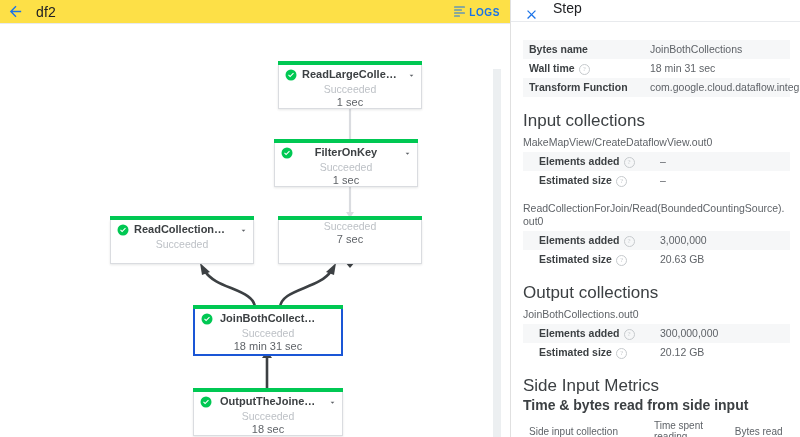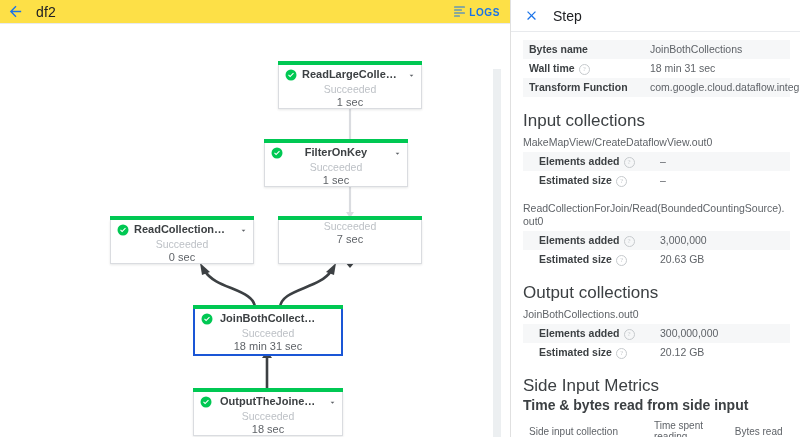--- a/index.html
+++ b/index.html
@@ -90,21 +90,21 @@
     position:absolute;right:10px;top:38px;width:8px;height:395px;
     background:#eceff1;border-radius:0;
   }
 
   
   .right-pane{
     width:289px;height:437px;background:#ffffff;position:relative;
     box-sizing:border-box;overflow:hidden;
   }
   .panel-head{
-    height:32px;display:flex;align-items:center;
+    height:22px;display:flex;align-items:flex-start;
     border-bottom:1px solid #e8eaed;box-sizing:border-box;
   }
   .close-btn{width:28px;height:28px;display:flex;align-items:center;justify-content:center;margin-left:6px;cursor:pointer;}
   .panel-title{font-size:14px;color:#202124;margin-left:8px;}
   .panel-body{
     position:absolute;top:32px;left:0;right:0;bottom:0;
     padding:8px 10px 0 12px;box-sizing:border-box;overflow:hidden;
   }
 
   table.kv{width:100%;border-collapse:collapse;table-layout:fixed;}
@@ -194,21 +194,21 @@
           </svg>
           <span class="node-title">ReadLargeCollectionFr...</span>
           <svg class="chev" viewBox="0 0 24 24">
             <path d="M7 10l5 5 5-5z" fill="#5f6368"></path>
           </svg>
         </div>
         <div class="node-status">Succeeded</div>
         <div class="node-time">1 sec</div>
       </div>
 
-      <div class="node" style="left:264px;top:112px;width:144px;height:44px;">
+      <div class="node" style="left:274px;top:112px;width:144px;height:44px;">
         <div class="topbar-green"></div>
         <div class="node-row">
           <svg class="check-icon" viewBox="0 0 24 24">
             <circle cx="12" cy="12" r="11" fill="#00c853"></circle>
             <path d="M10.2 16.4l-4-4 1.5-1.5 2.5 2.5 6-6 1.5 1.5z" fill="#fff"></path>
           </svg>
           <span class="node-title">FilterOnKey</span>
           <svg class="chev" viewBox="0 0 24 24">
             <path d="M7 10l5 5 5-5z" fill="#5f6368"></path>
           </svg>
@@ -223,21 +223,20 @@
           <svg class="check-icon" viewBox="0 0 24 24">
             <circle cx="12" cy="12" r="11" fill="#00c853"></circle>
             <path d="M10.2 16.4l-4-4 1.5-1.5 2.5 2.5 6-6 1.5 1.5z" fill="#fff"></path>
           </svg>
           <span class="node-title">ReadCollectionForJoin</span>
           <svg class="chev" viewBox="0 0 24 24">
             <path d="M7 10l5 5 5-5z" fill="#5f6368"></path>
           </svg>
         </div>
         <div class="node-status">Succeeded</div>
-        <div class="node-time">0 sec</div>
       </div>
 
       <div class="node" style="left:278px;top:189px;width:144px;height:44px;">
         <div class="topbar-green"></div>
         <div class="node-status">Succeeded</div>
         <div class="node-time">7 sec</div>
       </div>
 
       <div class="node selected" style="left:193px;top:278px;width:150px;height:47px;">
         <div class="topbar-green"></div>

